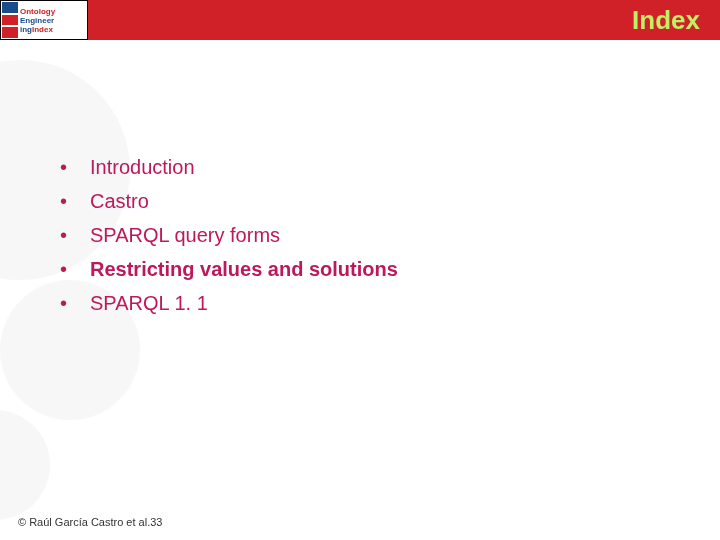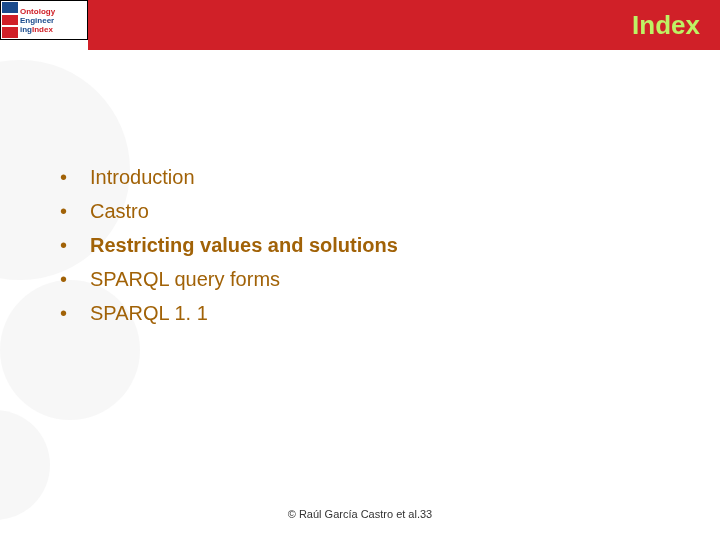--- a/index.html
+++ b/index.html
@@ -26,21 +26,21 @@
     .circle {
       position: absolute;
       border-radius: 50%;
       background: rgba(240, 240, 240, 0.5);
     }
     .c1 { width: 220px; height: 220px; left: 30px; top: 10px; }
     .c2 { width: 140px; height: 140px; left: 120px; top: 230px; }
     .c3 { width: 110px; height: 110px; left: 60px; top: 360px; }
     .header {
       position: relative;
-      height: 50px;
+      height: 40px;
       display: flex;
       align-items: stretch;
     }
     .logo-box {
       width: 88px;
       height: 40px;
       background: #ffffff;
       border: 1px solid #000;
       display: flex;
       align-items: center;
@@ -82,36 +82,36 @@
     .content {
       position: relative;
       padding: 110px 0 0 60px;
     }
     .bullet-list {
       list-style: none;
     }
     .bullet-list li {
       font-size: 20px;
       line-height: 34px;
-      color: #a16207;
+      color: #be185d;
       display: flex;
     }
     .bullet-list li::before {
       content: "•";
       width: 30px;
       display: inline-block;
     }
     .bold { font-weight: bold; }
     .footer {
       position: absolute;
-      bottom: 20px;
+      bottom: 12px;
       left: 0;
       right: 0;
       display: flex;
-      justify-content: center;
+      justify-content: flex-start;
       padding: 0 18px;
       font-size: 11px;
       color: #333;
     }
   </style>
 </head>
 <body>
 
 <div class="bg-circles">
   <div class="circle c1"></div>
@@ -139,24 +139,24 @@
 
 <div class="content">
   <ul class="bullet-list">
     <li>
         <span>Introduction</span>
       </li>
     <li>
         <span>Castro</span>
       </li>
     <li>
-        <span class="bold">Restricting values and solutions</span>
+        <span>SPARQL query forms</span>
       </li>
     <li>
-        <span>SPARQL query forms</span>
+        <span class="bold">Restricting values and solutions</span>
       </li>
     <li>
         <span>SPARQL 1. 1</span>
       </li>
   </ul>
 </div>
 
 <div class="footer">
   <span>© Raúl García Castro et al.</span>
   <span>33</span>

